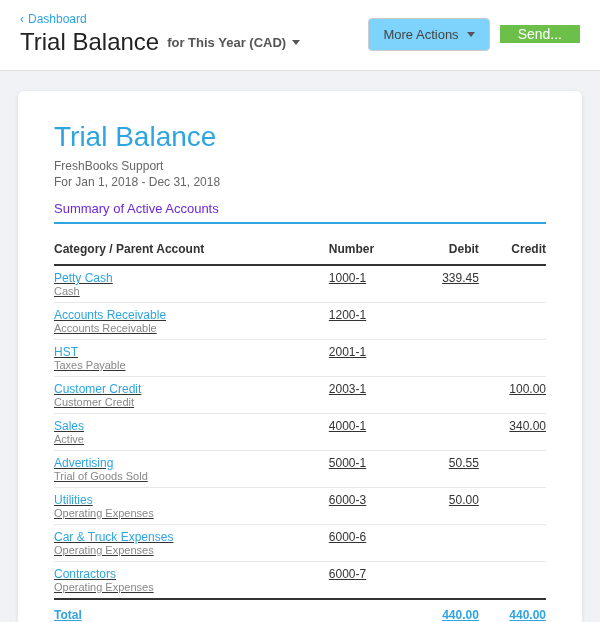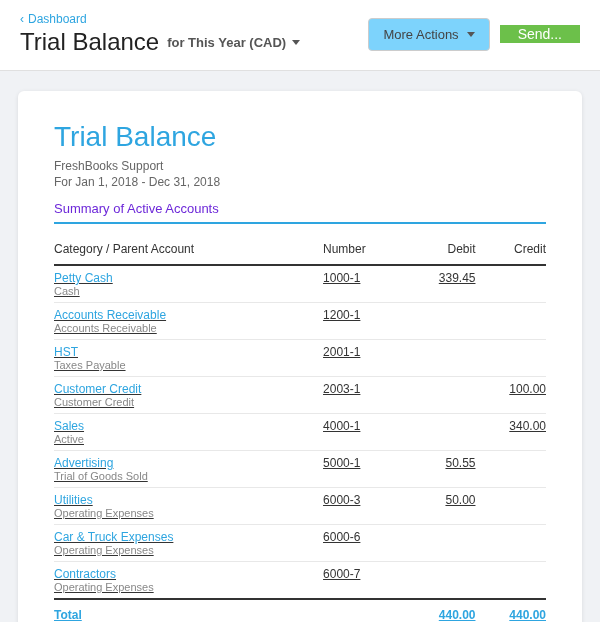--- a/index.html
+++ b/index.html
@@ -124,21 +124,21 @@
     }
 
     
     .report-table {
       width: 100%;
       border-collapse: collapse;
     }
     .report-table th {
       text-align: left;
       font-size: 12px;
-      font-weight: 400;
+      font-weight: 700;
       color: #333;
       padding: 6px 0 8px 0;
       border-bottom: 2px solid #333;
     }
     .report-table th.right {
       text-align: right;
     }
     .report-table td {
       padding: 5px 0;
       font-size: 12px;

